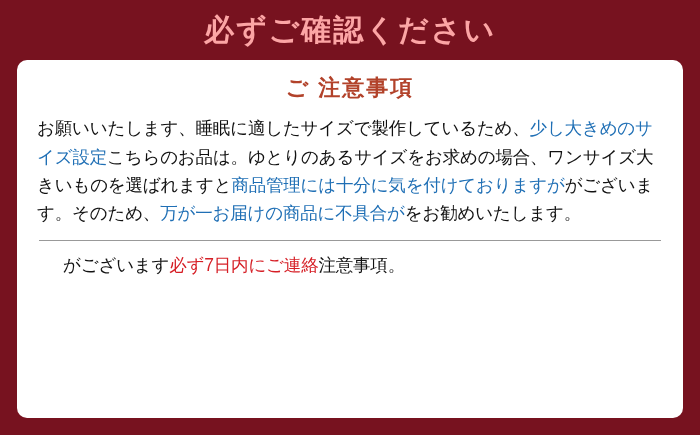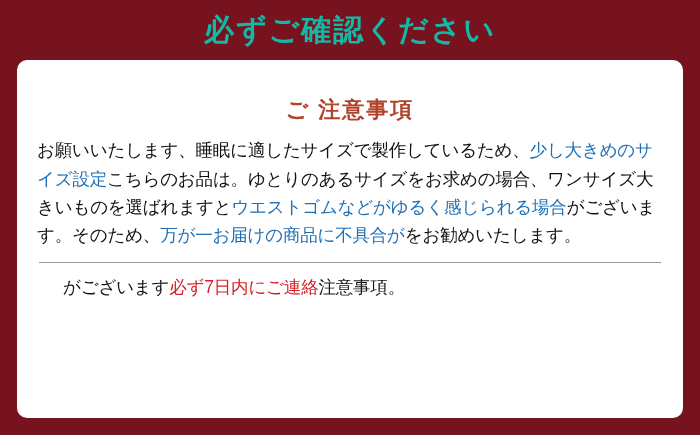--- a/index.html
+++ b/index.html
@@ -24,34 +24,34 @@
   }
   #banner-header {
     width: 100%;
     height: 60px;
     display: flex;
     align-items: center;
     justify-content: center;
     flex: 0 0 auto;
   }
   #banner-title {
-    color: #14b8a6;
+    color: #fca5a5;
     font-size: 30px;
     font-weight: bold;
     letter-spacing: 2px;
     line-height: 1;
     white-space: nowrap;
   }
   #notice-card {
     width: 666px;
     flex: 1 1 auto;
     background: #ffffff;
     border-radius: 10px;
     box-sizing: border-box;
-    padding: 34px 20px 16px 20px;
+    padding: 12px 20px 16px 20px;
     display: flex;
     flex-direction: column;
     margin-bottom: 17px;
   }
   #card-subtitle {
     text-align: center;
     color: #b2422a;
     font-size: 22px;
     font-weight: bold;
     letter-spacing: 2px;
@@ -100,21 +100,21 @@
 <div id="notice-banner">
 
   <div id="banner-header">
     <div id="banner-title">必ずご確認ください</div>
   </div>
 
   <div id="notice-card">
 
     <div id="card-subtitle">ご 注意事項</div>
 
-    <div class="para-block"><span>お願いいたします、睡眠に適したサイズで製作しているため、</span><span class="blue">少し大きめのサイズ設定</span><span>こちらのお品は。ゆとりのあるサイズをお求めの場合、ワンサイズ大きいものを選ばれますと</span><span class="blue">ウエストゴムなどがゆるく感じられる場合</span><span>がございます。そのため、</span><span class="blue">万が一お届けの商品に不具合が</span><span>をお勧めいたします。</span></div>
+    <div class="para-block"><span>お願いいたします、睡眠に適したサイズで製作しているため、</span><span class="blue">少し大きめのサイズ設定</span><span>こちらのお品は。ゆとりのあるサイズをお求めの場合、ワンサイズ大きいものを選ばれますと</span><span class="blue">商品管理には十分に気を付けておりますが</span><span>がございます。そのため、</span><span class="blue">万が一お届けの商品に不具合が</span><span>をお勧めいたします。</span></div>
 
     <div id="card-divider"></div>
 
 
 
 
     <div class="bullet-wrap indent-line"><span>がございます</span><span class="red">必ず7日内にご連絡</span><span>注意事項。</span></div>
 
   </div>
 </div>

